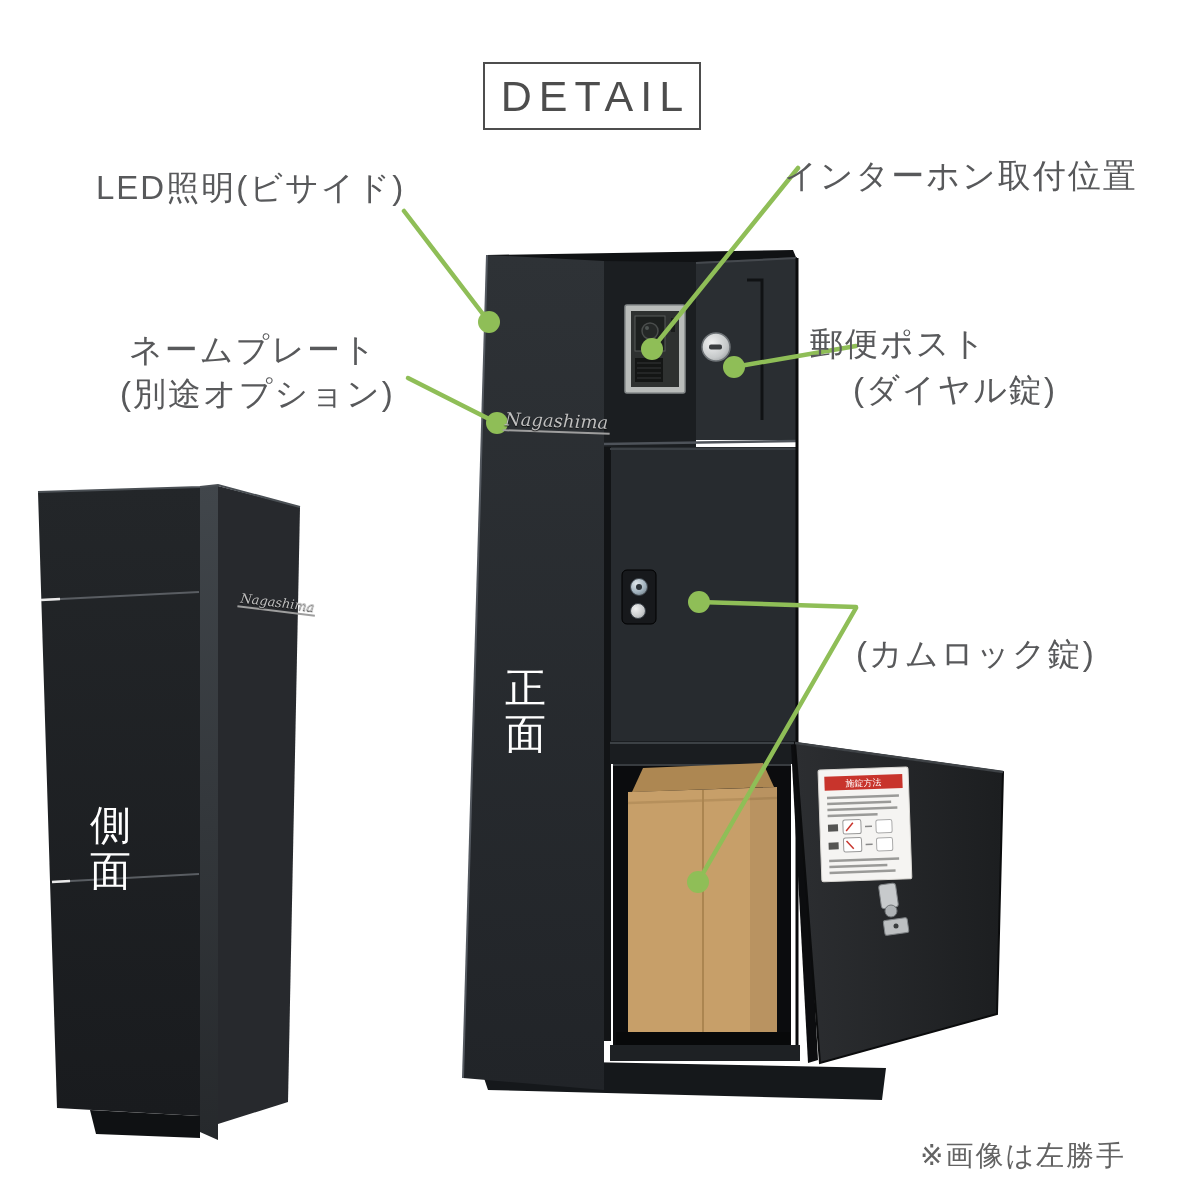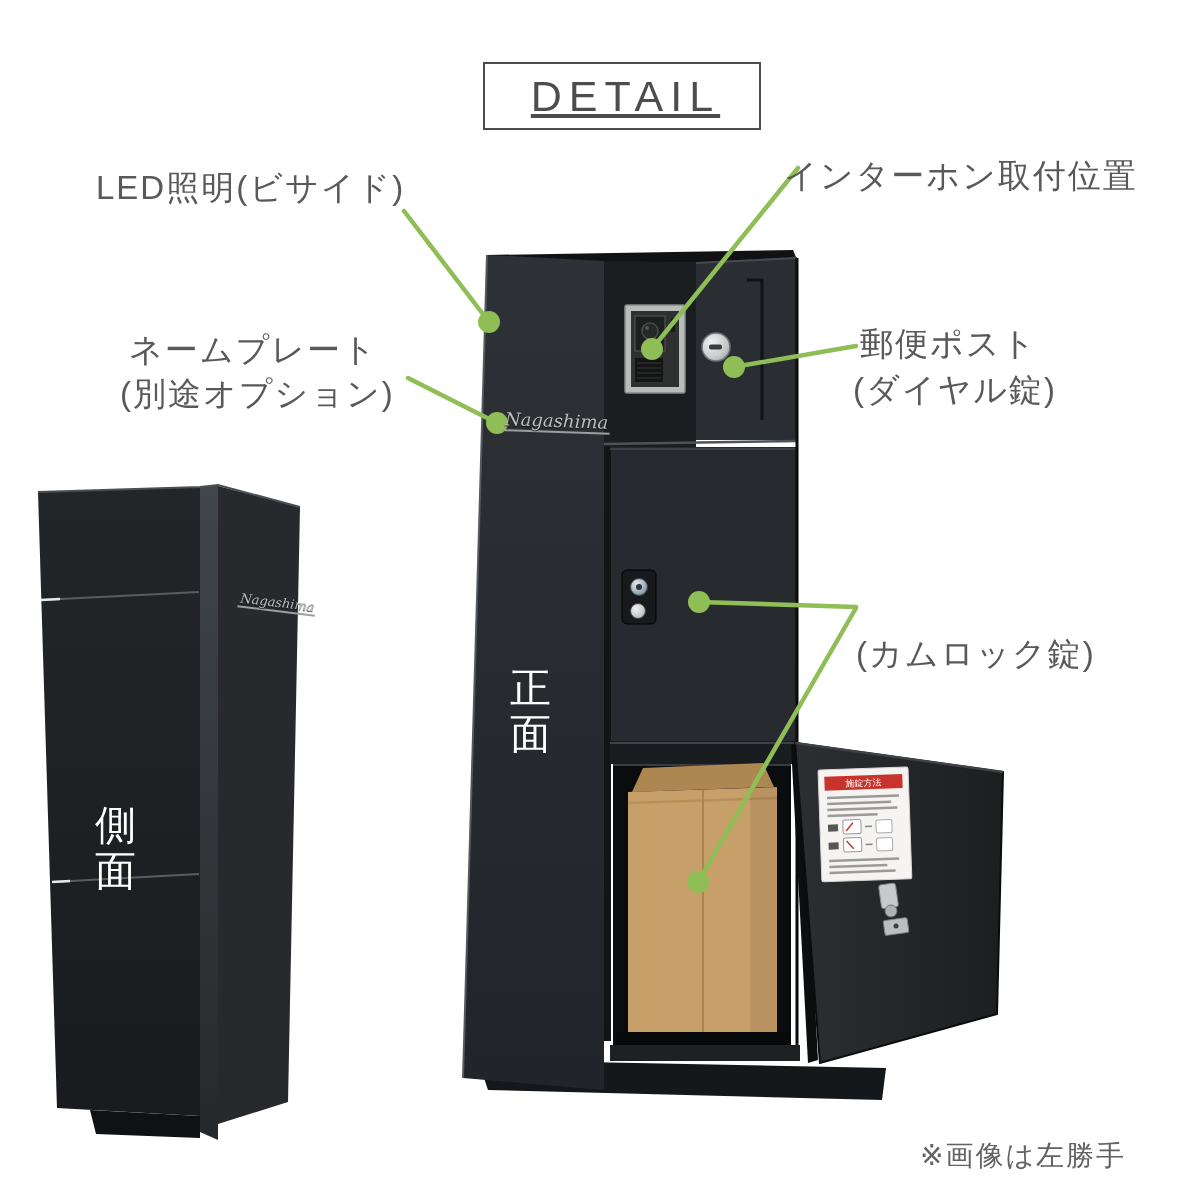--- a/index.html
+++ b/index.html
@@ -2,31 +2,31 @@
 <html><head>
 <meta charset="utf-8">
 <style>
   html,body{margin:0;padding:0;background:#fff;}
   .canvas{
     position:relative;width:1200px;height:1200px;background:#ffffff;overflow:hidden;
     font-family:"Liberation Sans","DejaVu Sans",sans-serif;
   }
   .scene{position:absolute;left:0;top:0;width:1200px;height:1200px;}
   .detail-box{
-    position:absolute;left:483px;top:62px;width:278px;height:68px;
+    position:absolute;left:483px;top:62px;width:218px;height:68px;
     border:2.5px solid #4d4d4d;display:flex;align-items:center;justify-content:center;
-    color:#4d4d4d;font-size:43px;letter-spacing:7px;padding-left:7px;box-sizing:border-box;text-decoration:underline;
+    color:#4d4d4d;font-size:43px;letter-spacing:7px;padding-left:7px;box-sizing:border-box;
   }
   .callout{position:absolute;color:#58595b;letter-spacing:2px;white-space:nowrap;}
   .cl-main{font-size:33px;line-height:1.28;}
   .cl-note{font-size:25px;letter-spacing:1px;}
   .footer-note{position:absolute;left:920px;top:1137px;font-size:28px;color:#636363;letter-spacing:2px;}
   .view-tag{
     position:absolute;color:#ffffff;font-size:41px;line-height:46px;width:46px;
-    text-align:right;word-break:break-all;letter-spacing:0;
+    text-align:left;word-break:break-all;letter-spacing:0;
   }
   .brandplate{
     position:absolute;font-family:"DejaVu Serif","Liberation Serif",serif;font-style:italic;
     color:#bfbfbf;text-shadow:0 1px 1px rgba(0,0,0,.8);
     border-bottom:2px solid #9e9e9e;padding:0 2px 1px 2px;line-height:1;
   }
   .brand-front{left:503px;top:412px;font-size:18px;transform:rotate(2deg);}
   .brand-side{left:238px;top:596px;font-size:13px;transform:rotate(7deg);}
 </style>
 </head>
@@ -199,21 +199,21 @@
     <span>DETAIL</span>
   </div>
 
   <div class="callout cl-main" style="left:96px;top:167px;">LED照明(ビサイド)</div>
 
   <div class="callout cl-main" style="left:784px;top:155px;">インターホン取付位置</div>
 
   <div class="callout cl-main" style="left:129px;top:329px;">ネームプレート</div>
   <div class="callout cl-main" style="left:120px;top:373px;">(別途オプション)</div>
 
-  <div class="callout cl-main" style="left:860px;top:323px;">郵便ポスト</div>
+  <div class="callout cl-main" style="left:810px;top:323px;">郵便ポスト</div>
   <div class="callout cl-main" style="left:853px;top:369px;">(ダイヤル錠)</div>
 
   <div class="callout cl-main" style="left:856px;top:633px;text-align:center;">(カムロック錠)</div>
 
   <div class="view-tag" style="left:90px;top:762px;margin-top:40px;">側面</div>
   <div class="view-tag" style="left:505px;top:665px;">正面</div>
 
   <div class="brandplate brand-front">Nagashima</div>
   <div class="brandplate brand-side">Nagashima</div>
 

